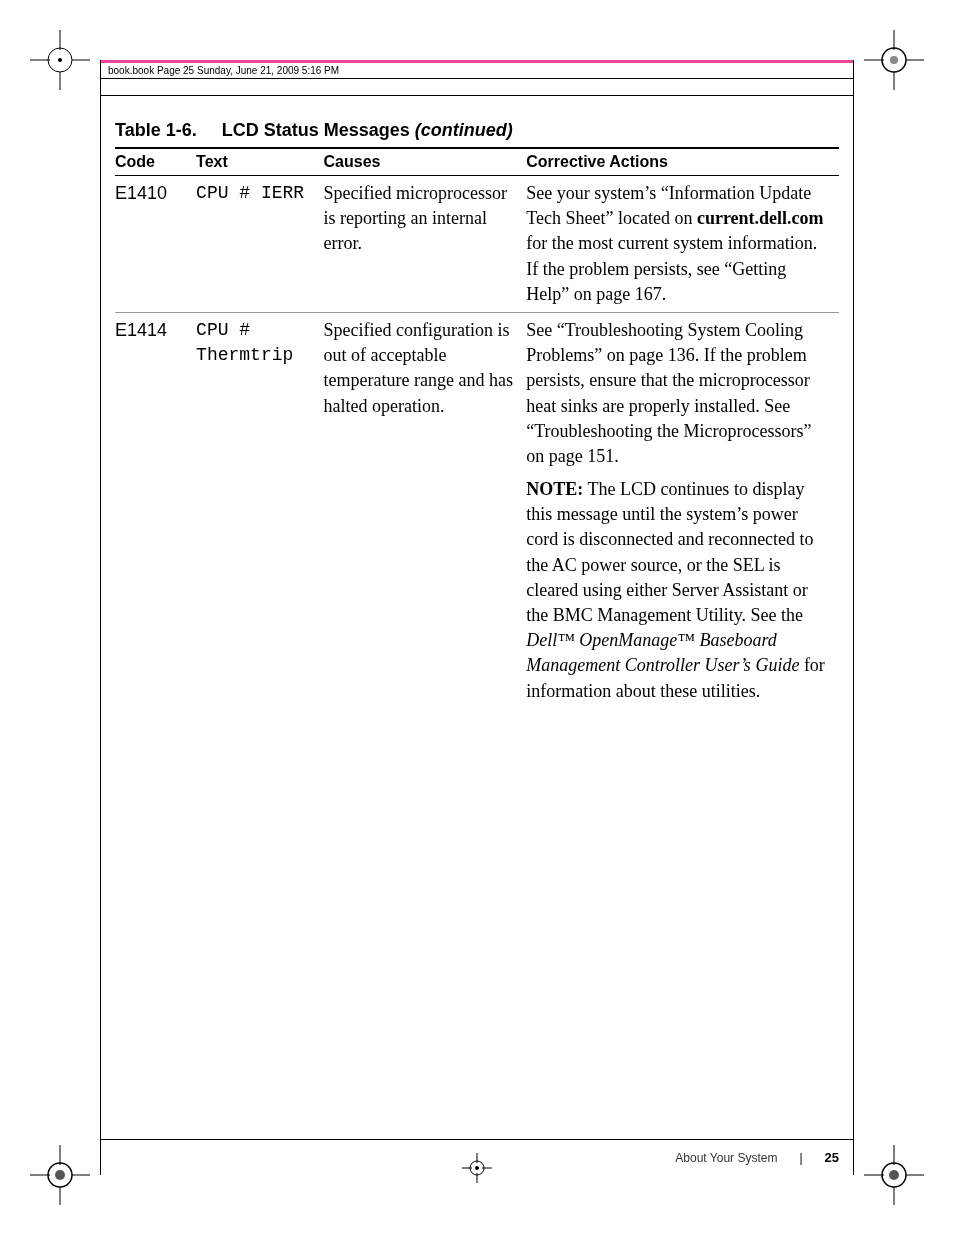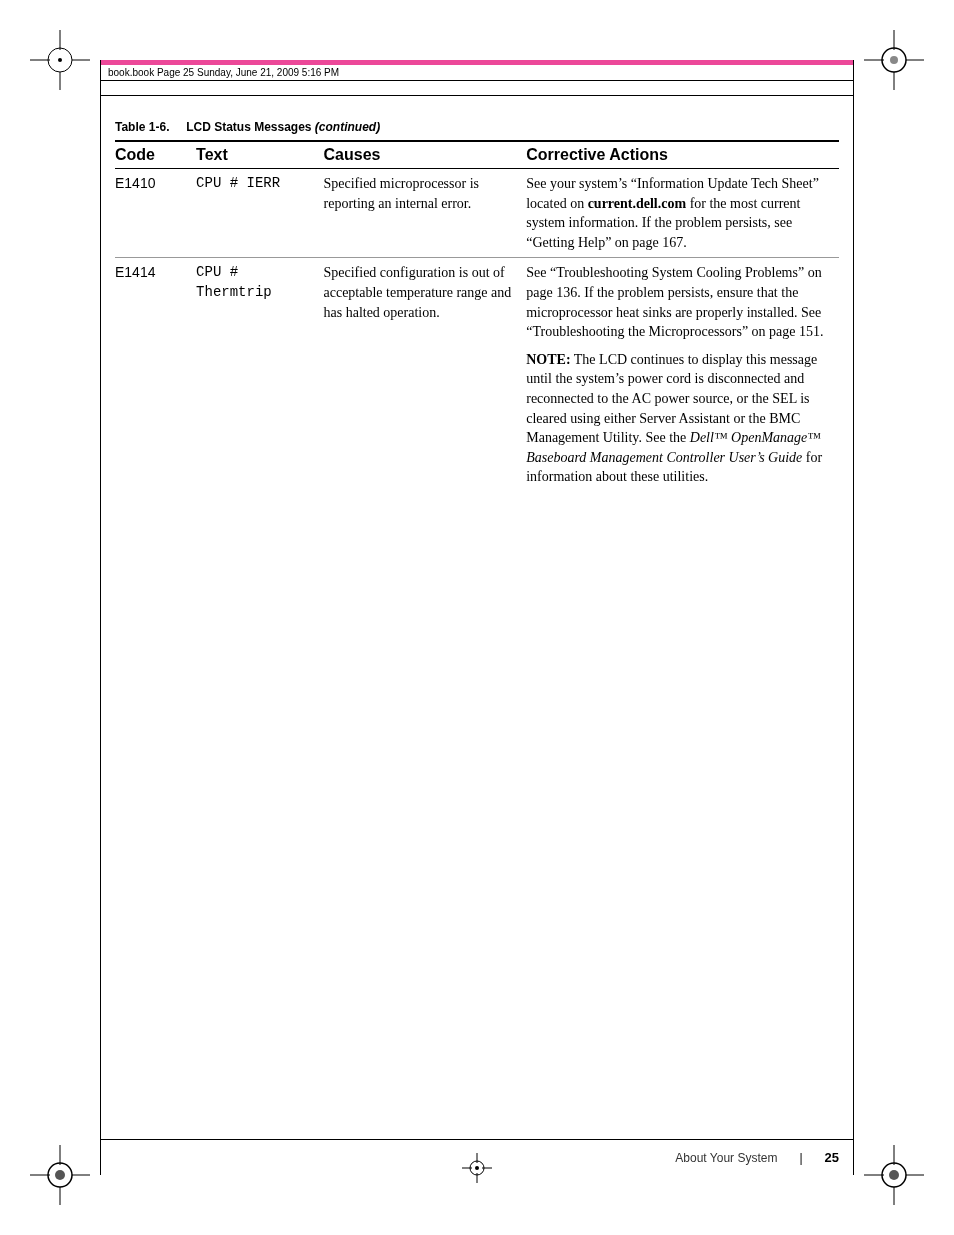--- a/index.html
+++ b/index.html
@@ -28,21 +28,21 @@
     .corner-tr { top: 30px; right: 30px; }
     .corner-bl { bottom: 30px; left: 30px; }
     .corner-br { bottom: 30px; right: 30px; }
 
     
     .header-bar {
       position: absolute;
       top: 60px;
       left: 100px;
       right: 100px;
-      border-top: 5px solid #ec4899;
+      border-top: 3px solid #ec4899;
       border-bottom: 1px solid #000;
       padding: 2px 8px;
       font-size: 10px;
       font-family: Arial, sans-serif;
     }
 
     
     .margin-line-top {
       position: absolute;
       top: 95px;
@@ -77,21 +77,21 @@
       position: absolute;
       top: 120px;
       left: 115px;
       right: 115px;
       bottom: 110px;
     }
 
     
     .table-title {
       font-family: Arial, sans-serif;
-      font-size: 12px;
+      font-size: 18px;
       font-weight: bold;
       margin-bottom: 6px;
     }
     .table-title .continued {
       font-style: italic;
       font-weight: bold;
     }
 
     
     .data-table {
@@ -106,21 +106,21 @@
       font-weight: bold;
       text-align: left;
       padding: 4px 6px 4px 0;
       border-top: 2px solid #000;
       border-bottom: 1.5px solid #000;
     }
 
     .data-table td {
       vertical-align: top;
       padding: 5px 6px 5px 0;
-      font-size: 14px;
+      font-size: 18px;
       line-height: 1.4;
     }
 
     .data-table .row-divider td {
       border-top: 1px solid #999;
     }
 
     .col-code {
       width: 70px;
       font-family: Arial, sans-serif;

